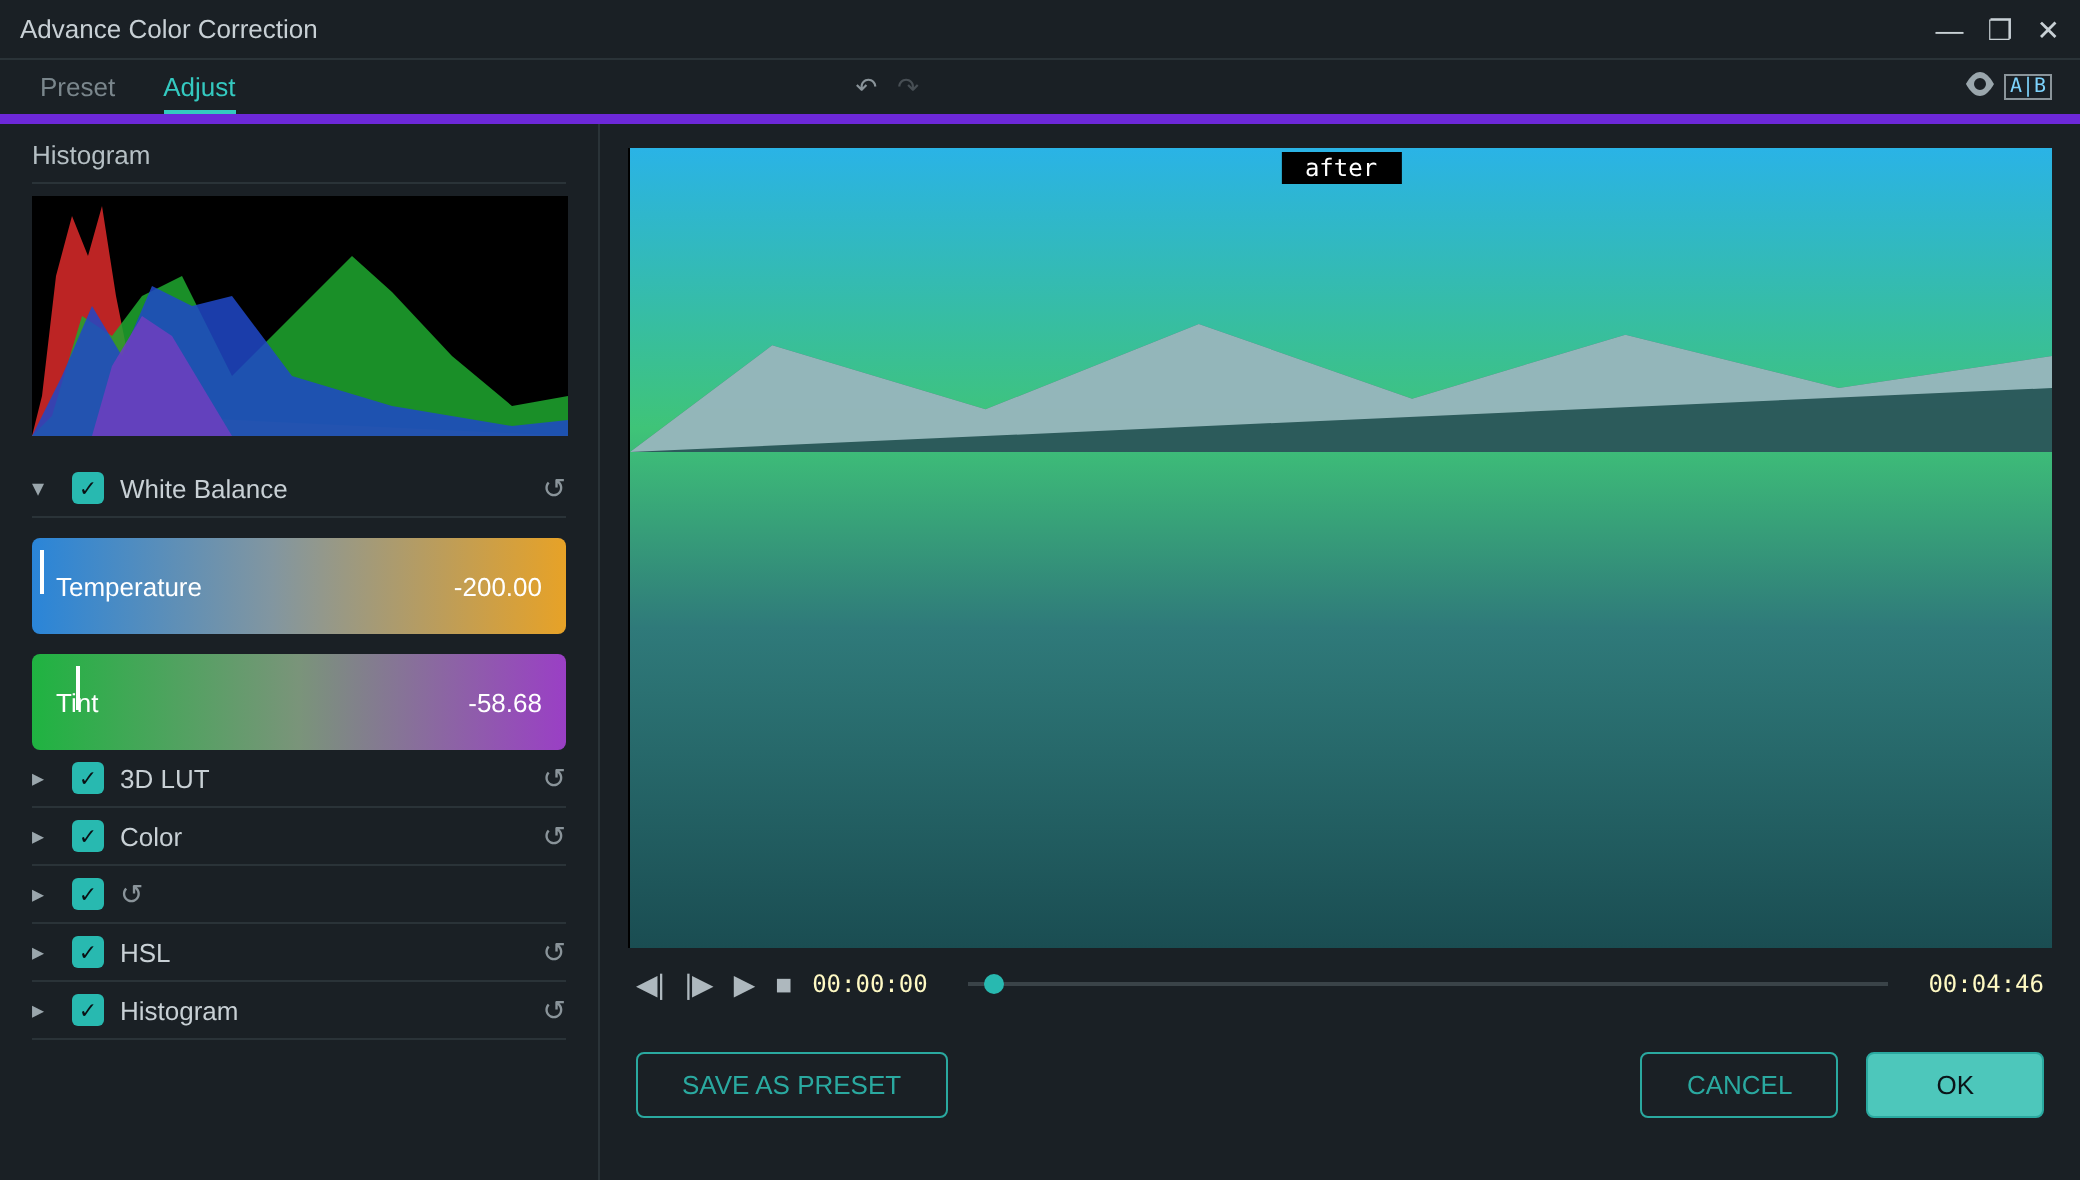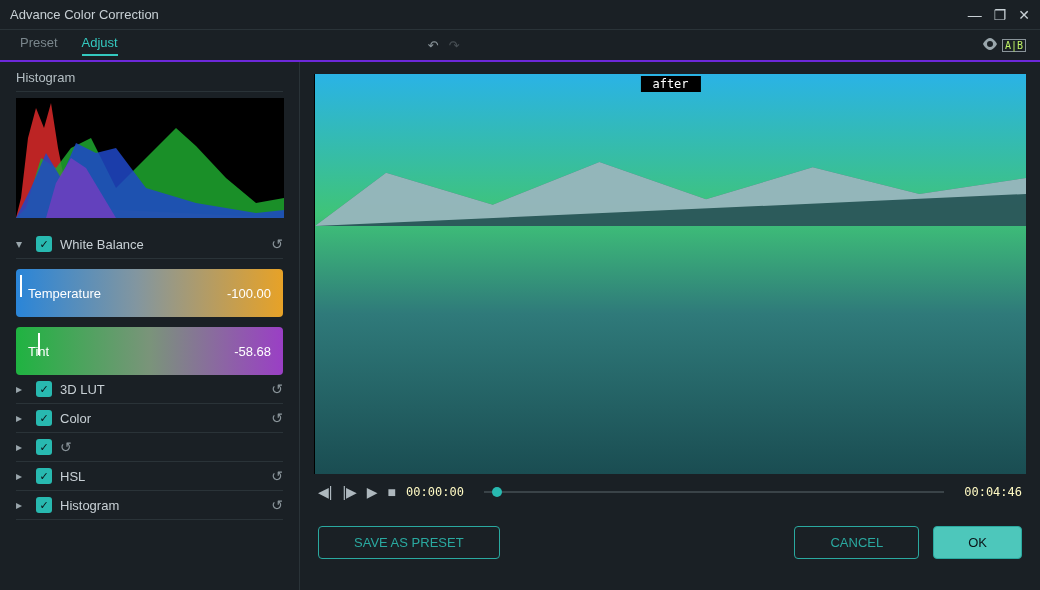--- a/index.html
+++ b/index.html
@@ -1,24 +1,24 @@
 <!DOCTYPE html>
 <html><head>
 <meta charset="utf-8">
 <style>
 * { box-sizing: border-box; margin: 0; padding: 0; }
 body { width: 1040px; height: 590px; background: #1a2025; color: #c8d0d5; font-family: "Segoe UI", Arial, sans-serif; font-size: 13px; overflow: hidden; }
 .titlebar { height: 30px; display: flex; align-items: center; padding: 0 10px; justify-content: space-between; border-bottom: 1px solid #2a3338; }
 .window-controls { display: flex; gap: 12px; }
 .window-controls span { cursor: pointer; font-size: 14px; }
-.topbar { display: flex; justify-content: space-between; align-items: center; padding: 6px 14px 6px 20px; height: 32px; border-bottom: 2px solid #6d28d9; }
+.topbar { display: flex; justify-content: space-between; align-items: flex-start; padding: 6px 14px 6px 20px; height: 32px; border-bottom: 5px solid #6d28d9; }
 .tabs { display: flex; gap: 24px; }
 .tab { color: #7a868c; cursor: pointer; padding-bottom: 4px; }
 .tab.active { color: #34c9c0; border-bottom: 2px solid #34c9c0; }
-.right-ctrls { display: flex; gap: 4px; align-items: center; color: #bef264; margin-left:auto; }
+.right-ctrls { display: flex; gap: 4px; align-items: center; color: #7dd3fc; margin-left:auto; }
 .undo-redo { display:flex; gap:10px; margin-left: 310px;}
 .undo-redo span { color:#8a949a; cursor:pointer; }
 .main { display: flex; height: 528px; }
 .side { width: 300px; border-right: 1px solid #2a3338; padding: 4px 16px 0 16px; overflow:hidden;}
 .histogram-title { font-size: 13px; color:#b5bfc4; padding: 4px 0 6px 0; border-bottom:1px solid #2a3338; }
 .histogram { width: 268px; height: 120px; background: #000; margin-top:6px; position:relative; }
 .section { margin-top: 12px; }
 .section-row { display: flex; align-items: center; gap: 8px; padding: 6px 0; border-bottom: 1px solid #2a3338;}
 .chevron { color:#9aa6ac; font-size:12px; width:12px; cursor:pointer;}
 .cb { width:16px; height:16px; background:#28b9b0; border-radius:3px; display:flex; align-items:center; justify-content:center; color:#0a1014; font-size:11px; cursor:pointer;}
@@ -36,21 +36,21 @@
 .img.before { background: linear-gradient(180deg,#c9e7f5 0%,#9cb870 35%,#8a7a4a 55%,#4a4438 100%);}
 .img.after { background: linear-gradient(180deg,#2ab3e6 0%,#3fc478 35%,#2f7a7a 60%,#1a4d52 100%); border-left:1px solid #000;}
 .img-label { position:absolute; top:2px; left:50%; transform:translateX(-50%); background:#000; color:#fff; font-family:monospace; font-size:12px; padding:1px 12px;}
 .mountains { position:absolute; top:18%; width:100%; height:20%; }
 .player { display:flex; align-items:center; gap:10px; padding:10px 18px; }
 .pbtn { color:#aeb8be; cursor:pointer; font-size:14px;}
 .time { font-family:monospace; font-size:12px; color:#fef9c3;}
 .timeline { flex:1; height:2px; background:#3a4348; position:relative; margin:0 10px;}
 .playhead { position:absolute; left:8px; top:-4px; width:10px; height:10px; border-radius:50%; background:#28b9b0;}
 .footer { display:flex; justify-content:space-between; padding:16px 18px; }
-.btn { border:1px solid #2aa9a0; background:transparent; color:#2aa9a0; padding:8px 35px; border-radius:4px; cursor:pointer; font-size:13px;}
+.btn { border:1px solid #2aa9a0; background:transparent; color:#2aa9a0; padding:8px 22px; border-radius:4px; cursor:pointer; font-size:13px;}
 .btn.primary { background:#4dc7bb; color:#0a1418; padding:8px 34px;}
 .right-btns { display:flex; gap:14px;}
 .eye-icon, .ab-icon { cursor:pointer;}
 .ab-icon { border:1px solid #8a949a; padding:0 2px; font-size:10px; font-family:monospace;}
 </style>
 </head>
 <body>
 
 <div class="titlebar">
   <div>Advance Color Correction</div>
@@ -94,21 +94,21 @@
 
     <div class="section">
       <div class="section-row">
         <span class="chevron">▾</span>
         <span class="cb">✓</span>
         <span class="sect-label">White Balance</span>
         <span class="reset">↺</span>
       </div>
       <div class="slider temp">
         <span class="name">Temperature</span>
-        <span class="val">-100.00</span>
+        <span class="val">-200.00</span>
         <div class="handle" style="left:4px"></div>
       </div>
       <div class="slider tint">
         <span class="name">Tint</span>
         <span class="val">-58.68</span>
         <div class="handle" style="left:22px"></div>
       </div>
     </div>
 
     <div id="section-list">

